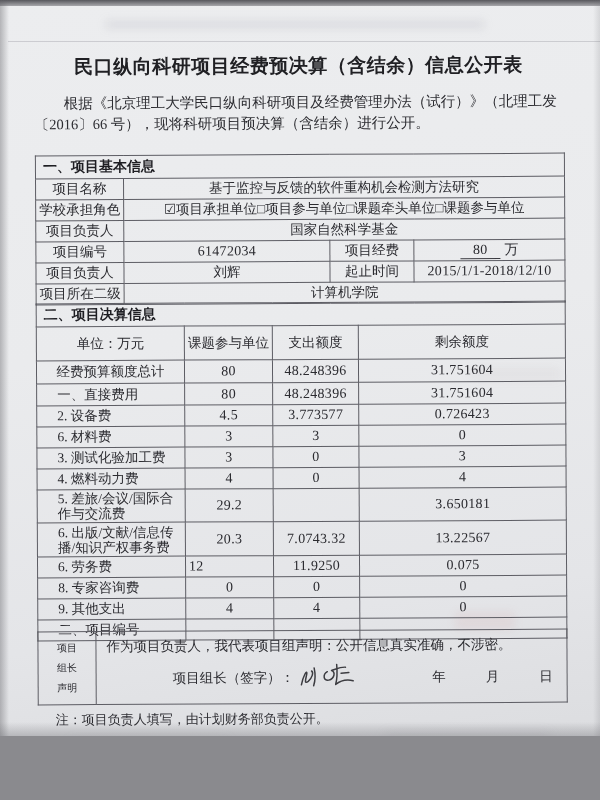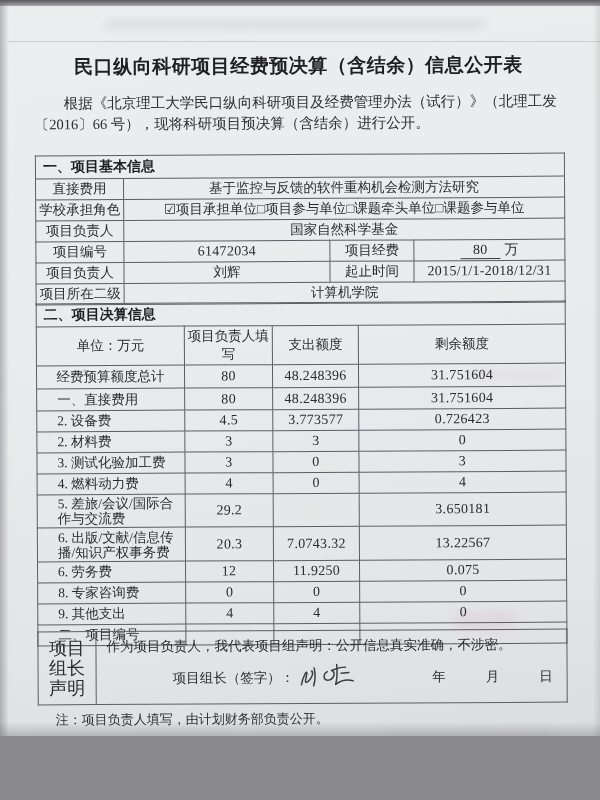--- a/index.html
+++ b/index.html
@@ -41,30 +41,30 @@
   .t3{position:absolute;top:630px;left:36px;width:529px;}
 
   .sec{font-weight:bold;font-size:14px;text-align:left;padding:2px 7px;
     color:#1e1e23;font-family:"Liberation Sans","DejaVu Sans",sans-serif;}
   .lab{font-family:"Liberation Serif","DejaVu Serif",serif;font-size:13.5px;
     text-align:center;padding:1px 2px;}
   .val{font-family:"Liberation Serif","DejaVu Serif",serif;font-size:13.5px;
     text-align:center;padding:1px 4px;}
   .num{font-size:14px;letter-spacing:.3px;}
   .lleft{text-align:left;padding-left:20px;}
-  .numleft{text-align:center;padding-left:3px;}
+  .numleft{text-align:left;padding-left:3px;}
   .u{display:inline-block;padding:0 13px;border-bottom:1.2px solid #3a3a40;}
 
   .h21{height:21px;}.h22{height:22px;}.h23{height:23px;}
   .h30{height:30px;}.h34{height:34px;}
 
   .colhead{font-family:"Liberation Serif","DejaVu Serif",serif;font-size:13.5px;
     text-align:center;height:31px;}
 
-  .decl-head{font-family:"Liberation Serif","DejaVu Serif",serif;font-size:18px;
+  .decl-head{font-family:"Liberation Serif","DejaVu Serif",serif;font-size:10px;
     text-align:center;line-height:20px;}
   .decl-body{vertical-align:top;padding:6px 8px 8px 10px;}
   .statement{font-family:"Liberation Serif","DejaVu Serif",serif;font-size:13.5px;}
   .sign-row{display:flex;align-items:center;margin-top:10px;padding-left:66px;
     font-family:"Liberation Serif","DejaVu Serif",serif;font-size:13.5px;}
   .sig{margin-left:2px;transform:rotate(-5deg) translateY(-2px);opacity:.88;}
   .sig path{stroke:#26262b;stroke-width:2.1;fill:none;stroke-linecap:round;stroke-linejoin:round;}
   .date-labels{margin-left:auto;display:flex;}
   .date-labels span{margin-left:40px;}
   .date-labels span:last-child{margin-right:6px;}
@@ -94,42 +94,42 @@
           <col style="width:88px">
           <col style="width:206px">
           <col style="width:84px">
           <col style="width:151px">
         </colgroup>
       <tbody>
           <tr class="h22">
         <td class="sec" colspan="4">一、项目基本信息</td>
       </tr>
       <tr class="h21">
-        <td class="lab">直接费用</td>
+        <td class="lab">项目名称</td>
         <td class="val" colspan="3">基于监控与反馈的软件重构机会检测方法研究</td>
       </tr>
       <tr class="h21">
         <td class="lab">学校承担角色</td>
         <td class="val" colspan="3">☑项目承担单位□项目参与单位□课题牵头单位□课题参与单位</td>
       </tr>
       <tr class="h21">
         <td class="lab">项目负责人</td>
         <td class="val" colspan="3">国家自然科学基金</td>
       </tr>
       <tr class="h21">
         <td class="lab">项目编号</td>
         <td class="val num">61472034</td>
         <td class="lab">项目经费</td>
         <td class="val num"><span class="u">80</span> <span>万</span></td>
       </tr>
       <tr class="h21">
         <td class="lab">项目负责人</td>
         <td class="val">刘辉</td>
         <td class="lab">起止时间</td>
-        <td class="val num">2015/1/1-2018/12/31</td>
+        <td class="val num">2015/1/1-2018/12/10</td>
       </tr>
       <tr class="h21">
         <td class="lab">项目所在二级</td>
         <td class="val" colspan="3">计算机学院</td>
       </tr>
     </tbody>
       </table>
 
     <table class="t2">
       <colgroup>
@@ -137,21 +137,21 @@
           <col style="width:88px">
           <col style="width:86px">
           <col style="width:207px">
         </colgroup>
       <tbody>
           <tr class="h22">
         <td class="sec" colspan="4">二、项目决算信息</td>
       </tr>
       <tr>
         <td class="colhead">单位：万元</td>
-        <td class="colhead">项目负责人填写</td>
+        <td class="colhead">课题参与单位</td>
         <td class="colhead">支出额度</td>
         <td class="colhead">剩余额度</td>
       </tr>
       <tr class="h23">
         <td class="lab">经费预算额度总计</td>
         <td class="val num">80</td>
         <td class="val num">48.248396</td>
         <td class="val num">31.751604</td>
       </tr>
       <tr class="h22">
@@ -160,21 +160,21 @@
         <td class="val num">48.248396</td>
         <td class="val num">31.751604</td>
       </tr>
       <tr class="h21">
         <td class="lab lleft">2. 设备费</td>
         <td class="val num">4.5</td>
         <td class="val num">3.773577</td>
         <td class="val num">0.726423</td>
       </tr>
       <tr class="h21">
-        <td class="lab lleft">2. 材料费</td>
+        <td class="lab lleft">6. 材料费</td>
         <td class="val num">3</td>
         <td class="val num">3</td>
         <td class="val num">0</td>
       </tr>
       <tr class="h21">
         <td class="lab lleft">3. 测试化验加工费</td>
         <td class="val num">3</td>
         <td class="val num">0</td>
         <td class="val num">3</td>
       </tr>

